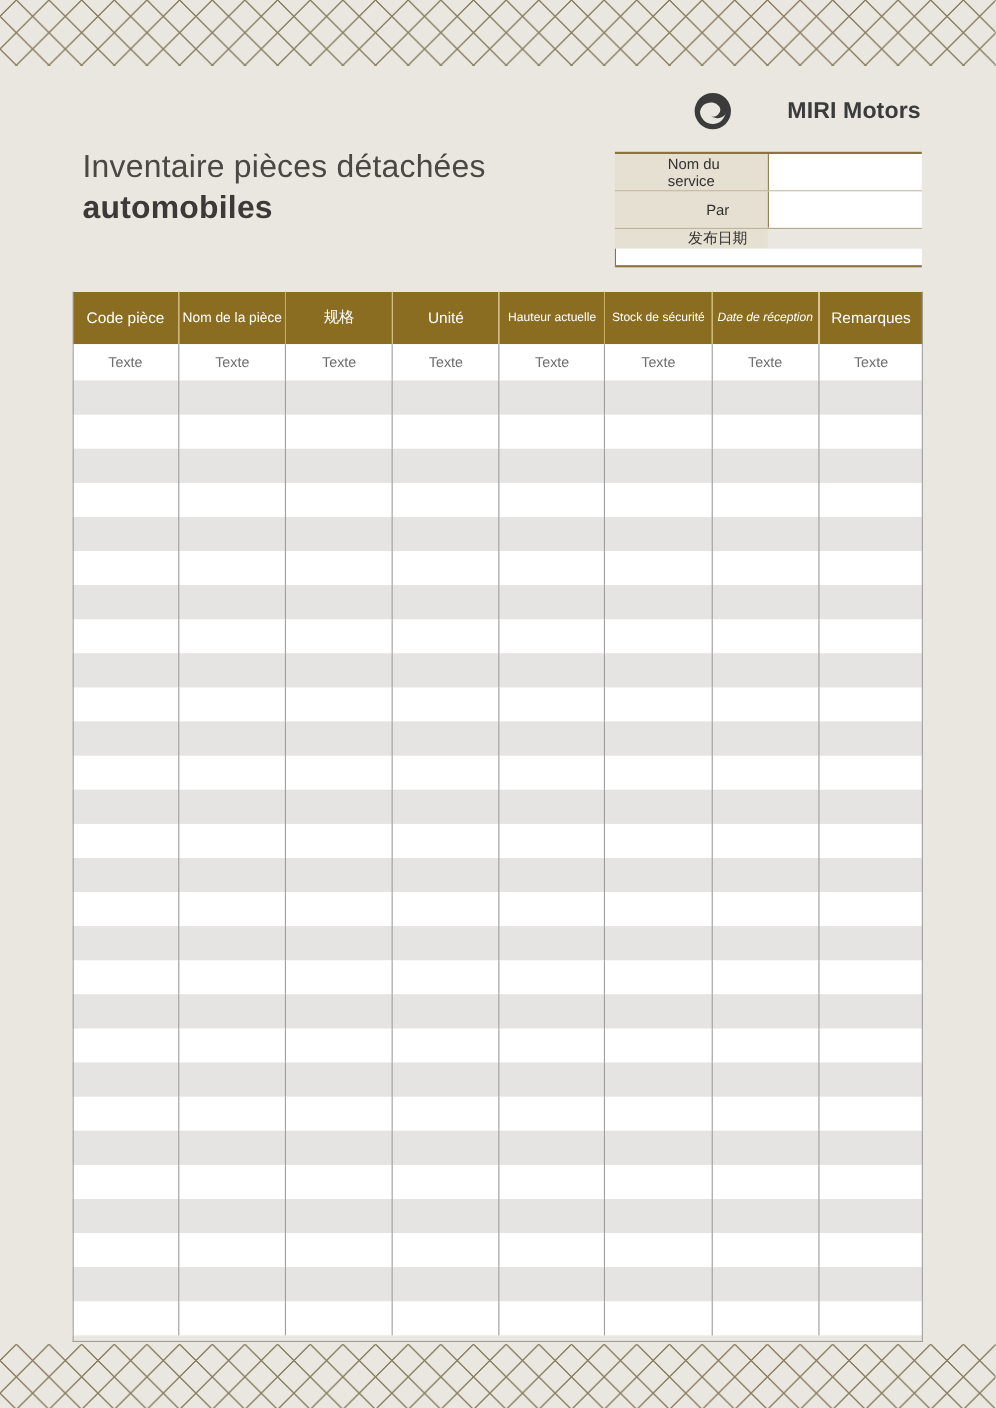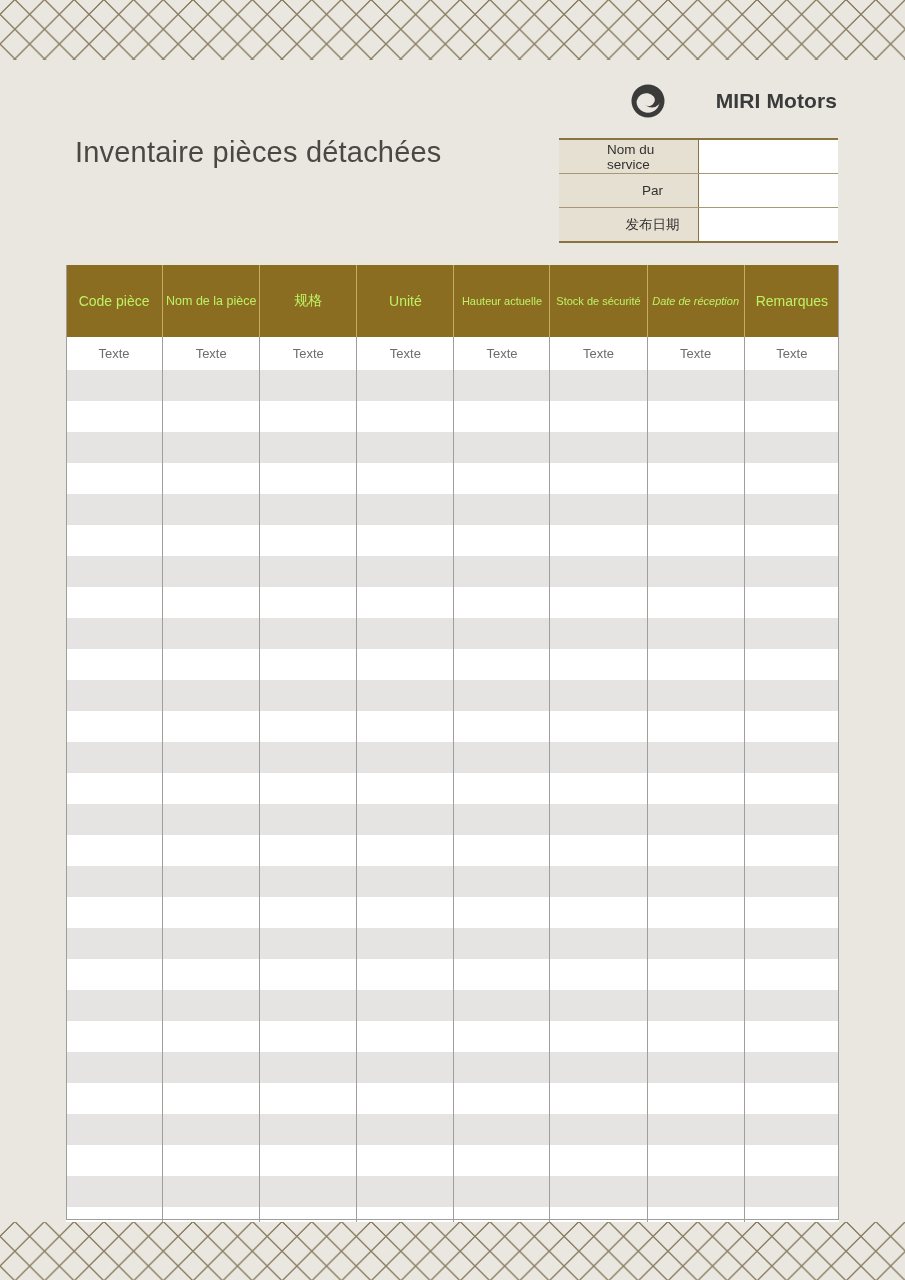--- a/index.html
+++ b/index.html
@@ -83,21 +83,21 @@
     top: 138px;
     width: 279px;
     border-top: 2px solid #8a7241;
     border-bottom: 2px solid #8a7241;
   }
   .meta-row {
     display: flex;
     height: 33px;
     border-bottom: 1.5px solid #a99875;
   }
-  .meta-row:last-child { border-bottom: none; }
+  .meta-row:last-child { border-bottom: none; flex-direction: column; }
   .meta-label {
     width: 139px;
     background: #e5e0d2;
     display: flex;
     align-items: center;
     justify-content: center;
     font-size: 13.5px;
     color: #333130;
     box-sizing: border-box;
     padding-left: 48px;
@@ -116,27 +116,27 @@
     top: 265px;
     width: 773px;
   }
   .tbl {
     width: 100%;
     border-collapse: collapse;
     table-layout: fixed;
   }
   .tbl thead th {
     background: #8a6d21;
-    color: #bef264;
+    color: #ffffff;
     height: 48px;
     font-weight: normal;
     text-align: center;
     vertical-align: middle;
     border-right: 1px solid #c7ab62;
-    padding: 12px 2px;
+    padding: 0 2px;
     overflow: hidden;
     white-space: nowrap;
   }
   .tbl thead th:last-child { border-right: none; }
   .tbl thead th.h-lg { font-size: 14px; }
   .tbl thead th.h-md { font-size: 12.5px; }
   .tbl thead th.h-sm { font-size: 11px; margin-top: 12px; }
 
   .tbl tbody td {
     height: 31px;
@@ -175,20 +175,21 @@
     <svg class="brand-mark" viewBox="0 0 40 40" aria-hidden="true">
       <path d="M20 2.6a17.4 17.4 0 1 0 0 34.8 17.4 17.4 0 0 0 0-34.8zm0 5.1a12.3 12.3 0 1 1 0 24.6 12.3 12.3 0 0 1 0-24.6z" fill="#3b3b3b"></path>
       <path d="M31.2 8.5A14.6 14.6 0 0 0 9.4 27.9a10.4 10.4 0 0 1 3.2-14.6 10.4 10.4 0 0 1 13.6 2.3 6.4 6.4 0 0 1-9.4 8.3 9.1 9.1 0 0 0 14.4-15.4z" fill="#3b3b3b"></path>
     </svg>
   </span>
   <span class="brand-name">MIRI Motors</span>
 </div>
 
 <div class="doc-title">
   <span class="line1">Inventaire pièces détachées</span>
+  <span class="line2">automobiles</span>
 </div>
 
 <div class="meta-box">
   <div class="meta-row">
     <div class="meta-label">Nom du service</div>
     <div class="meta-value"></div>
   </div>
   <div class="meta-row">
     <div class="meta-label">Par</div>
     <div class="meta-value"></div>

